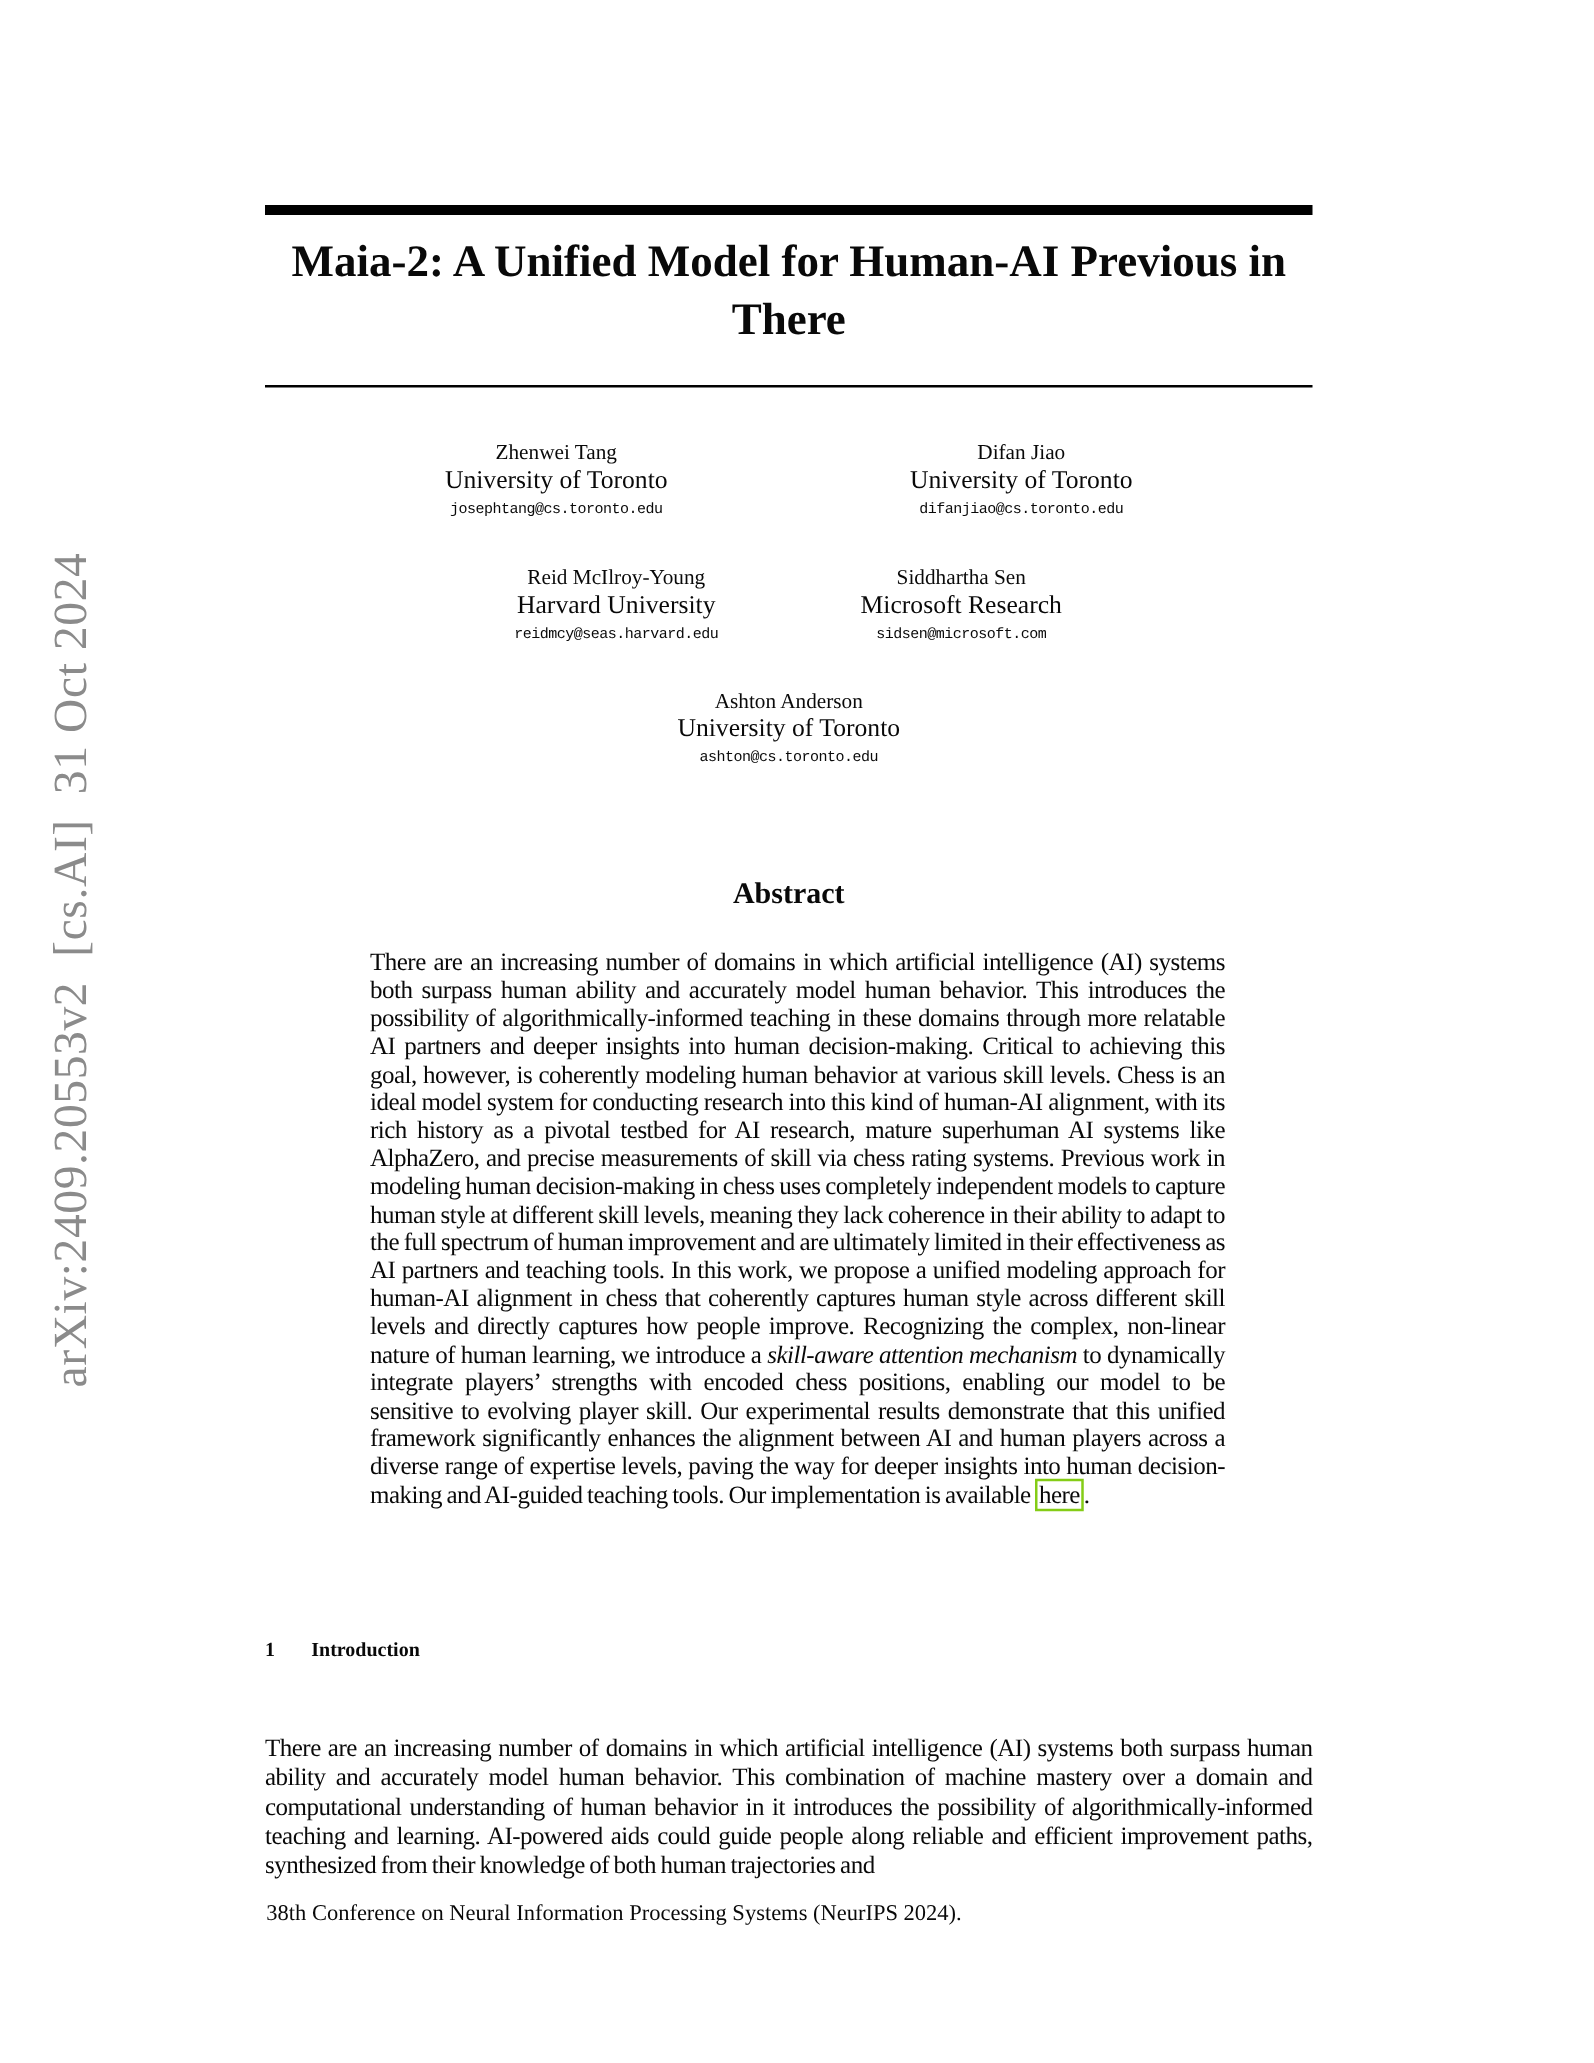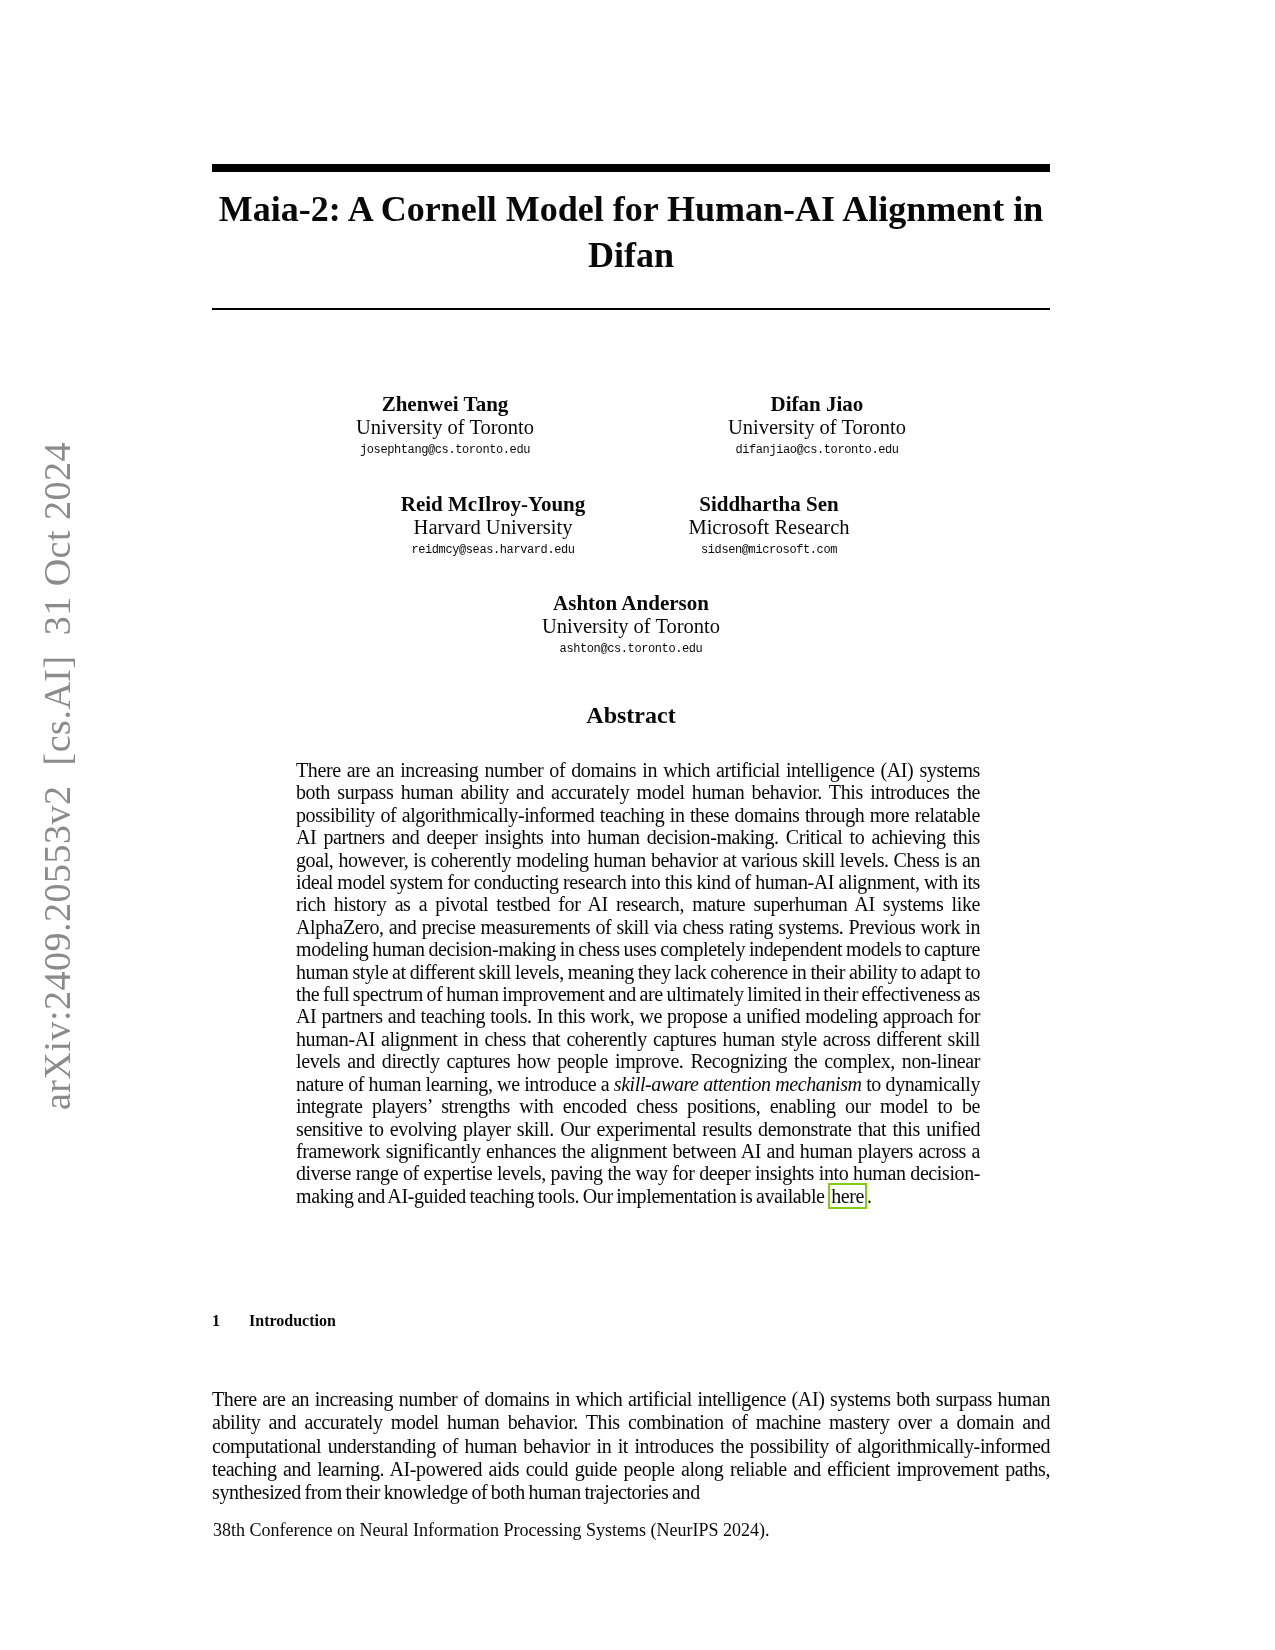--- a/index.html
+++ b/index.html
@@ -33,21 +33,21 @@
     text-align: center; font-weight: bold;
     font-size: 36px; line-height: 46px;
   }
   .author-row { position: absolute; left: 212px; width: 838px; display: flex; justify-content: center; }
   .author-row.r1 { top: 350px; gap: 92px; }
   .author-row.r2 { top: 450px; gap: 26px; }
   .author-row.r3 { top: 549px; }
   .author-card { text-align: center; }
   .author-row.r1 .author-card { min-width: 280px; }
   .author-row.r2 .author-card { min-width: 250px; }
-  .author-card .name  { font-weight: bold; font-size: 21px; line-height: 23px; margin-top: 43px; }
+  .author-card .name  { font-weight: normal; font-size: 17px; line-height: 23px; }
   .author-card .affil { font-size: 20.5px; line-height: 23px; }
   .author-card .email {
     font-family: "Liberation Mono", monospace;
     font-size: 12px; line-height: 22px; letter-spacing: -0.4px;
   }
   .abstract-heading {
     position: absolute; left: 212px; top: 702px; width: 838px;
     text-align: center; font-weight: bold; font-size: 24px;
   }
   .abstract-body {
@@ -79,22 +79,22 @@
   }
 </style>
 </head>
 <body>
 
 <div class="watermark">arXiv:2409.20553v2  [cs.AI]  31 Oct 2024</div>
 
 <div class="rule-thick"></div>
 
 <div class="paper-title">
-  <div>Maia-2: A Cornell Model for Human-AI Alignment in</div>
-  <div>Difan</div>
+  <div>Maia-2: A Unified Model for Human-AI Previous in</div>
+  <div>There</div>
 </div>
 
 <div class="rule-thin"></div>
 
 <div class="author-row r1">
   <div class="author-card">
     <div class="name">Zhenwei Tang</div>
     <div class="affil">University of Toronto</div>
     <div class="email">josephtang@cs.toronto.edu</div>
   </div>

